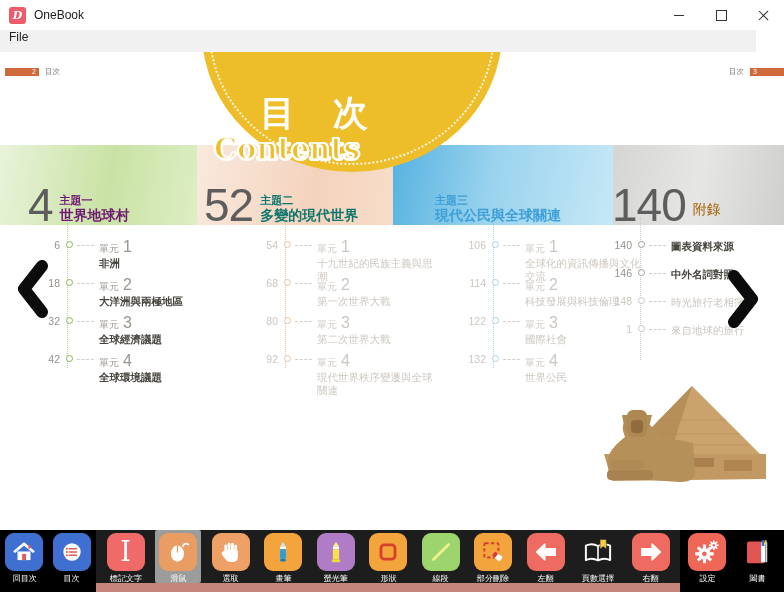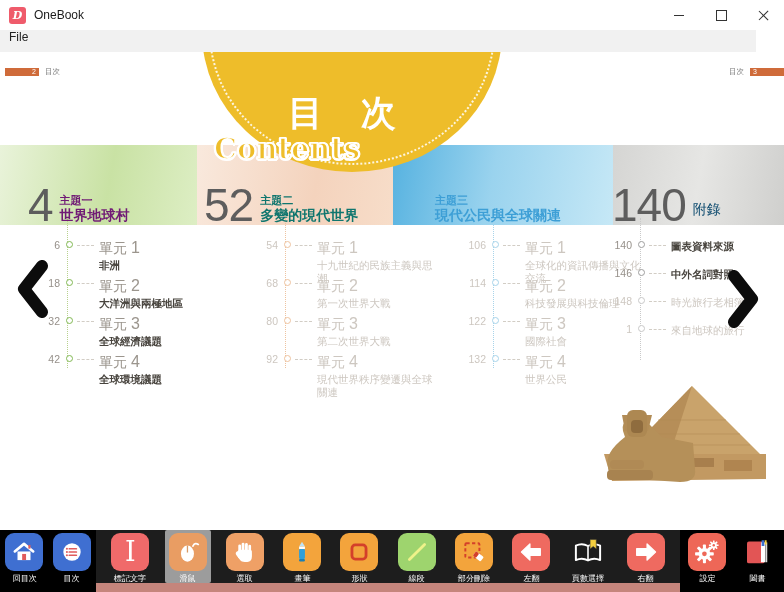--- a/index.html
+++ b/index.html
@@ -32,21 +32,21 @@
   .tab-bar{display:inline-block;width:31px;height:8px;background:#cf6b3a;color:#fff;font-size:7px;line-height:8px;}
   .tab-bar.l{text-align:right;padding-right:3px;}
   .tab-bar.r{text-align:left;padding-left:3px;}
   .tab-lbl{font-size:7.5px;color:#777;margin:0 6px;}
   .tab.left{left:5px;}
   .tab.right{right:0px;}
 
   .y-circle{position:absolute;left:202px;top:-160px;width:300px;height:280px;border-radius:50%;
             background:#eebd2a;z-index:5;}
   .y-ring{position:absolute;inset:7px;border:2px dotted rgba(255,255,255,.85);border-radius:50%;}
-  .y-title{position:absolute;left:58px;top:198px;font-size:35px;font-weight:bold;color:#fff;letter-spacing:14px;white-space:nowrap;margin-left:28px;}
+  .y-title{position:absolute;left:58px;top:198px;font-size:35px;font-weight:bold;color:#fff;letter-spacing:14px;white-space:nowrap;}
   .y-sub{position:absolute;left:12px;top:240px;font-family:"DejaVu Serif",serif;font-weight:bold;font-size:29px;
          color:#eebd2a;-webkit-text-stroke:1.6px #ffffff;
          text-shadow:1.5px 0 #fff,-1.5px 0 #fff,0 1.5px #fff,0 -1.5px #fff,1px 1px #fff,-1px -1px #fff,1px -1px #fff,-1px 1px #fff;}
 
   .band{position:absolute;top:93px;height:80px;z-index:1;}
   .band.b0{background:linear-gradient(100deg,#e9f3da,#c9e2a4 55%,#ddeec4);}
   .band.b1{background:linear-gradient(100deg,#f9e9dd,#f4d3bd 60%,#f7ddc9);}
   .band.b2{background:linear-gradient(100deg,#56b2e0,#9ad3ee 45%,#c6e8f6);}
   .band.b3{background:linear-gradient(100deg,#d5d5d3,#e6e6e4 50%,#cfcfcd);}
 
@@ -60,21 +60,21 @@
 
   .vline{position:absolute;top:166px;width:0;border-left:1px dotted;z-index:2;}
 
   .units{position:absolute;top:188px;z-index:3;}
   .u-row{display:flex;align-items:flex-start;}
   .pnum{width:24px;text-align:right;font-size:10.5px;color:#96908a;line-height:11px;flex:none;}
   .circ{width:5px;height:5px;border:1.6px solid #999;border-radius:50%;margin-left:6px;margin-top:1px;background:#fff;flex:none;}
   .dash{width:17px;border-top:1px dashed #d2cdc5;margin:5px 0 0 4px;flex:none;}
   .utext{margin-left:5px;width:120px;}
   .uline{display:flex;align-items:baseline;color:#9b958d;}
-  .ulab{font-size:14px;}
+  .ulab{font-size:10px;}
   .unum{font-size:16px;margin-left:4px;line-height:13px;}
   .utitle{font-size:10.5px;line-height:12.5px;color:#48443e;font-weight:bold;margin-top:1px;}
   .utitle.solo{margin-top:0;}
   .u-row.faded .pnum,.u-row.faded .uline,.u-row.faded .utitle{color:#cdc7c0;font-weight:normal;}
 
   .chev{position:absolute;z-index:6;cursor:pointer;}
   .chev.left{left:14px;top:208px;}
   .chev.right{left:724px;top:218px;}
 
   .sphinx{position:absolute;left:574px;top:330px;z-index:4;}
@@ -302,21 +302,21 @@
                 <span class="ulab">單元</span>
                 <span class="unum">4</span>
               </div>
               <div class="utitle">世界公民</div>
             </div>
           </div>
         </div>
         <div class="band b3" style="left: 613px; width: 171px;"></div>
         <div class="band-head appendix" style="left: 612px;">
           <span class="bignum">140</span>
-          <div class="theme" style="color: #0c4a6e; text-align: center;">
+          <div class="theme" style="color: #a16207; text-align: center;">
             <span class="theme-lg">附錄</span>
           </div>
         </div>
         <div class="vline" style="left: 640px; height: 142px; border-color: rgb(201, 201, 201);"></div>
         <div class="units" style="left: 608px;">
           <div class="u-row" style="height: 28px;">
             <span class="pnum">140</span>
             <span class="circ" style="border-color: rgb(159, 159, 159);"></span>
             <span class="dash"></span>
             <div class="utext">
@@ -453,20 +453,31 @@
         <div class="tool">
           <div class="tool-ic" style="background: rgb(243, 164, 60);">
             <svg width="26" height="26" viewBox="0 0 24 24">
               <path d="M12 2.6l-2.7 4.4h5.4z" fill="#bfe3f5"></path>
               <rect x="9.3" y="7" width="5.4" height="2.2" fill="#fff"></rect>
               <rect x="9.3" y="9.2" width="5.4" height="9.2" rx="1" fill="#2f9fd8"></rect>
               <rect x="9.3" y="18.4" width="5.4" height="2.4" rx="1" fill="#1b7fb4"></rect>
             </svg>
           </div>
           <span class="tool-label">畫筆</span>
+        </div>
+        <div class="tool">
+          <div class="tool-ic" style="background: rgb(176, 124, 198);">
+            <svg width="26" height="26" viewBox="0 0 24 24">
+              <path d="M12 2.6l-2.9 4.8h5.8z" fill="#f9ee9a"></path>
+              <rect x="9.1" y="7.4" width="5.8" height="2" fill="#fff"></rect>
+              <rect x="9.1" y="9.4" width="5.8" height="9.2" rx="1" fill="#f7e14d"></rect>
+              <rect x="8.1" y="18.6" width="7.8" height="2.8" rx="1.2" fill="#f2d83a"></rect>
+            </svg>
+          </div>
+          <span class="tool-label">螢光筆</span>
         </div>
         <div class="tool">
           <div class="tool-ic" style="background: rgb(243, 164, 60);">
             <svg width="26" height="26" viewBox="0 0 24 24">
               <rect x="5.5" y="5.5" width="13" height="13" rx="3" fill="none" stroke="#d4402a" stroke-width="2.6"></rect>
             </svg>
           </div>
           <span class="tool-label">形狀</span>
         </div>
         <div class="tool">

